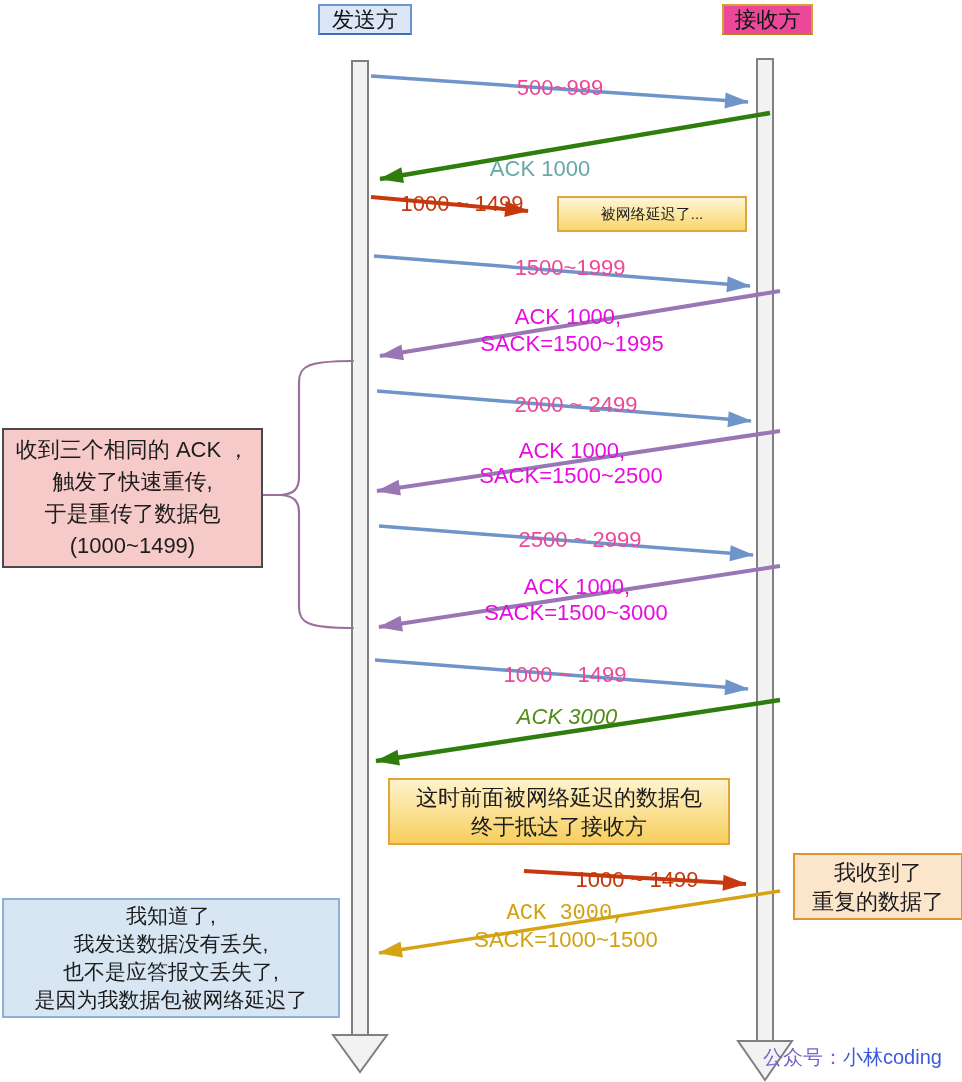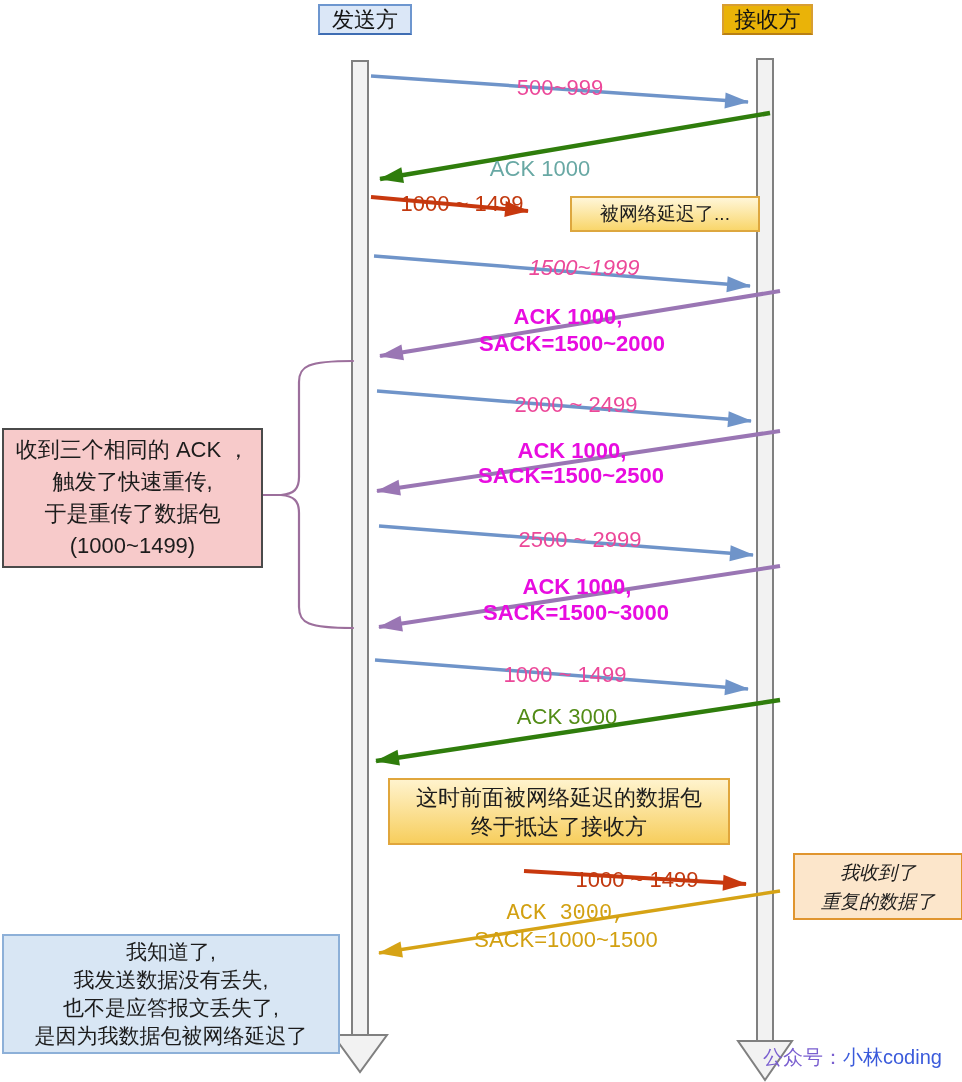--- a/index.html
+++ b/index.html
@@ -5,43 +5,43 @@
   html,body{margin:0;padding:0;background:#ffffff;}
   .canvas{position:relative;width:962px;height:1082px;background:#ffffff;
           font-family:"Liberation Sans",sans-serif;overflow:hidden;padding-left:36px;}
   svg.layer{position:absolute;left:0;top:0;width:962px;height:1082px;}
 
   .lbl{position:absolute;transform:translate(-50%,-50%);white-space:nowrap;
        font-size:22px;line-height:1;}
   .c-blue{color:#ec4899;}
   .c-teal{color:#68a8a4;margin-top:24px;}
   .c-red{color:#c2390f;}
-  .c-magenta{color:#e80ce0;font-weight:bold;}
-  .c-green{color:#528c16;}
+  .c-magenta{color:#e80ce0;}
+  .c-green{color:#528c16;font-style:italic;}
   .c-orange{color:#d2a011;}
 
   .actor{position:absolute;display:flex;align-items:center;justify-content:center;
          font-size:22px;color:#141414;}
   .actor-sender{left:318px;top:4px;width:90px;height:27px;background:#dbe7f7;
         border:2px solid #6d96cf;border-bottom-color:#3f6db3;}
-  .actor-receiver{left:722px;top:4px;width:87px;height:27px;background:#eab308;
+  .actor-receiver{left:722px;top:4px;width:87px;height:27px;background:#ec4899;
         border:2px solid #d89e33;border-bottom-color:#b97f14;}
 
   .note{position:absolute;display:flex;flex-direction:column;align-items:center;
         justify-content:center;text-align:center;color:#1c1c1c;}
-  .note-delay{left:570px;top:196px;width:186px;height:32px;font-size:19px;
+  .note-delay{left:557px;top:196px;width:186px;height:32px;font-size:15px;
         background:linear-gradient(180deg,#fff6d8,#f9d66b);border:2px solid #dda73f;}
   .note-arrival{left:388px;top:778px;width:338px;height:63px;font-size:22px;line-height:29px;
         background:linear-gradient(180deg,#fff3cd,#f7ce5d);border:2px solid #e0a63c;}
-  .note-dup{left:793px;top:853px;width:166px;height:63px;font-size:19px;line-height:29px;
-        background:#fce6cb;border:2px solid #e0952f;font-style:italic;}
+  .note-dup{left:793px;top:853px;width:166px;height:63px;font-size:22px;line-height:29px;
+        background:#fce6cb;border:2px solid #e0952f;}
   .note-retransmit{left:2px;top:428px;width:257px;height:136px;font-size:22px;line-height:32px;
         background:#f7caca;border:2px solid #4a4a4a;}
   .note-conclusion{left:2px;top:898px;width:334px;height:116px;font-size:21px;line-height:28px;
-        background:#d8e6f4;border:2px solid #8db0d8;margin-top:36px;}
+        background:#d8e6f4;border:2px solid #8db0d8;}
 
   .footer{position:absolute;left:763px;top:1044px;font-size:20px;white-space:nowrap;}
   .footer .prefix{color:#7a5fd0;}
   .footer .name{color:#3b5bdb;}
 </style>
 </head>
 <body>
 
 <div class="canvas">
 
@@ -92,23 +92,23 @@
     <line x1="524" y1="871" x2="746" y2="884" stroke="#c8380e" stroke-width="4" marker-end="url(#m-red)"></line>
     <line x1="780" y1="891" x2="379" y2="953" stroke="#d6a315" stroke-width="3.5" marker-end="url(#m-orange)"></line>
   </svg>
 
   <div class="actor actor-sender">发送方</div>
   <div class="actor actor-receiver">接收方</div>
 
   <div class="lbl c-blue" style="left:560px;top:88px;">500~999</div>
   <div class="lbl c-teal" style="left:540px;top:145px;">ACK 1000</div>
   <div class="lbl c-red" style="left:462px;top:204px;">1000 ~ 1499</div>
-  <div class="lbl c-blue" style="left:584px;top:268px;font-style:italic;">1500~1999</div>
+  <div class="lbl c-blue" style="left:570px;top:268px;">1500~1999</div>
   <div class="lbl c-magenta" style="left:568px;top:317px;">ACK 1000,</div>
-  <div class="lbl c-magenta" style="left:572px;top:344px;">SACK=1500~2000</div>
+  <div class="lbl c-magenta" style="left:572px;top:344px;">SACK=1500~1995</div>
   <div class="lbl c-blue" style="left:576px;top:405px;">2000 ~ 2499</div>
   <div class="lbl c-magenta" style="left:572px;top:451px;">ACK 1000,</div>
   <div class="lbl c-magenta" style="left:571px;top:476px;">SACK=1500~2500</div>
   <div class="lbl c-blue" style="left:580px;top:540px;">2500 ~ 2999</div>
   <div class="lbl c-magenta" style="left:577px;top:587px;">ACK 1000,</div>
   <div class="lbl c-magenta" style="left:576px;top:613px;">SACK=1500~3000</div>
   <div class="lbl c-blue" style="left:565px;top:675px;">1000 ~ 1499</div>
   <div class="lbl c-green" style="left:567px;top:717px;">ACK 3000</div>
   <div class="lbl c-red" style="left:637px;top:880px;">1000 ~ 1499</div>
   <div class="lbl c-orange" style="left:566px;top:914px;font-family:Liberation Mono, monospace;">ACK 3000,</div>

